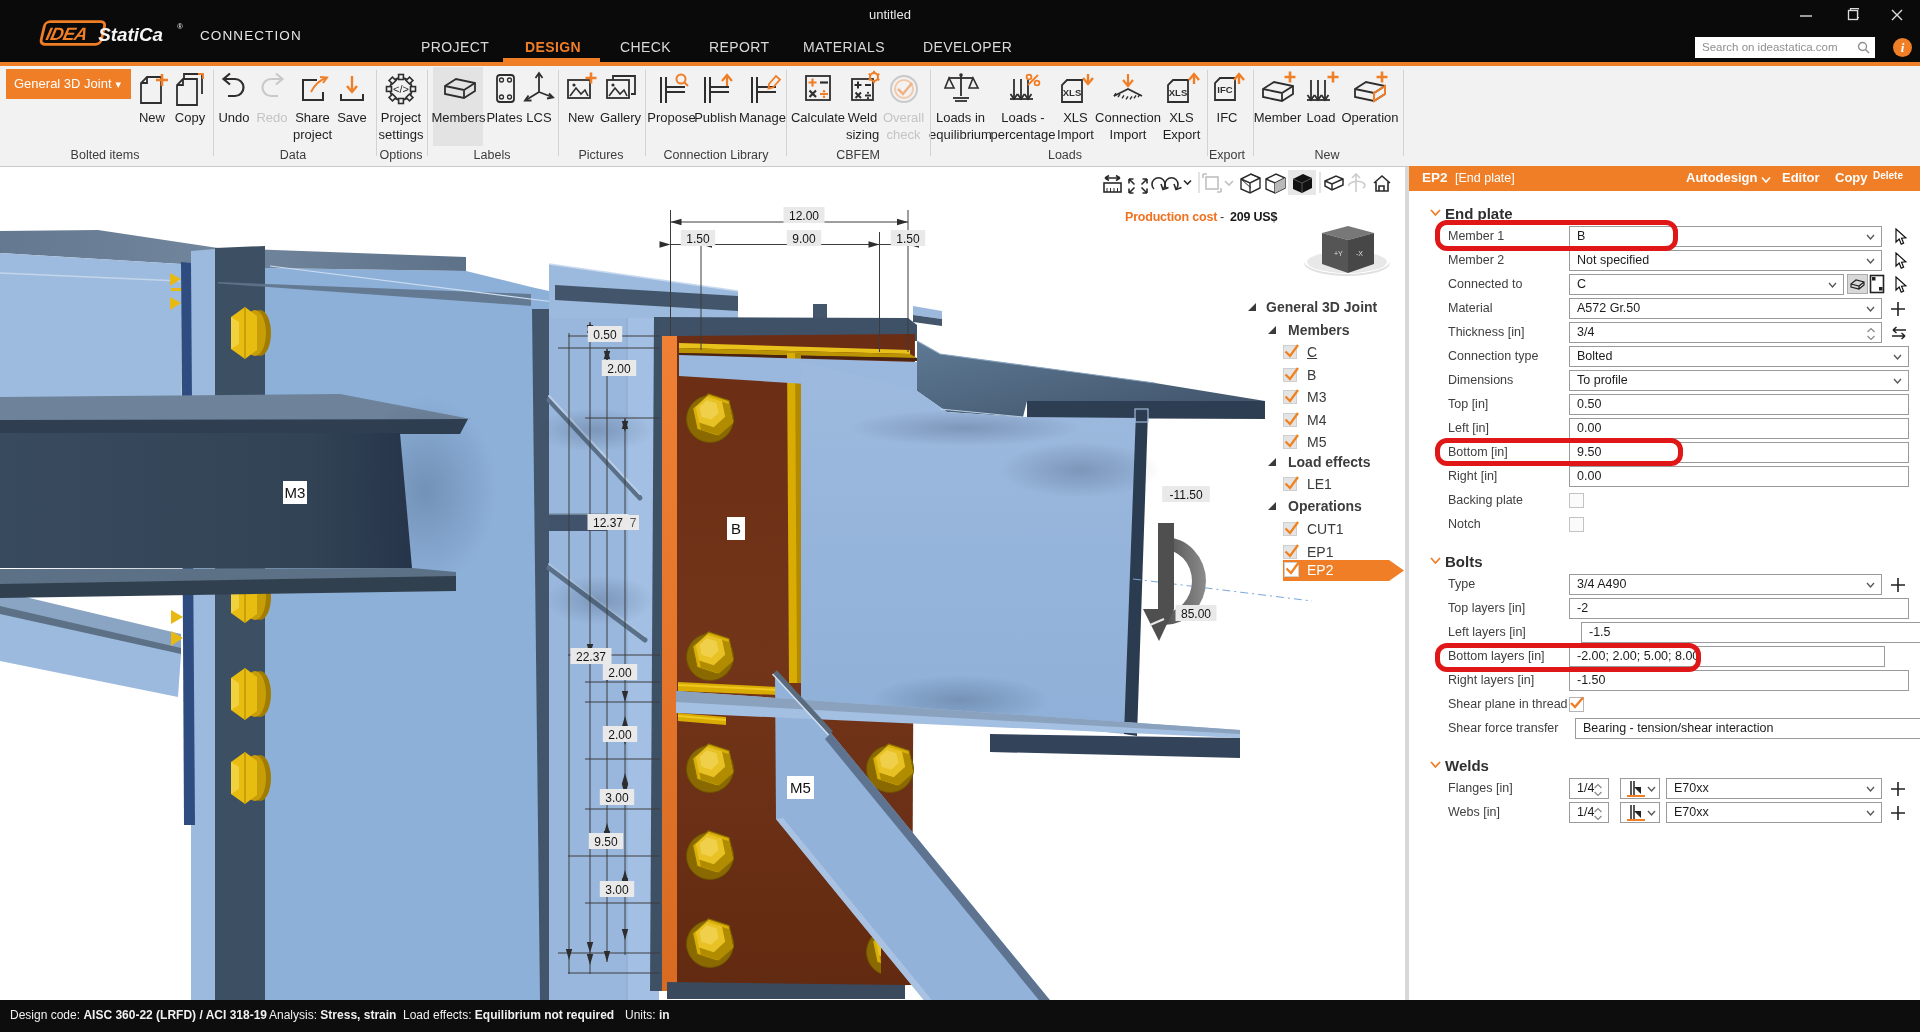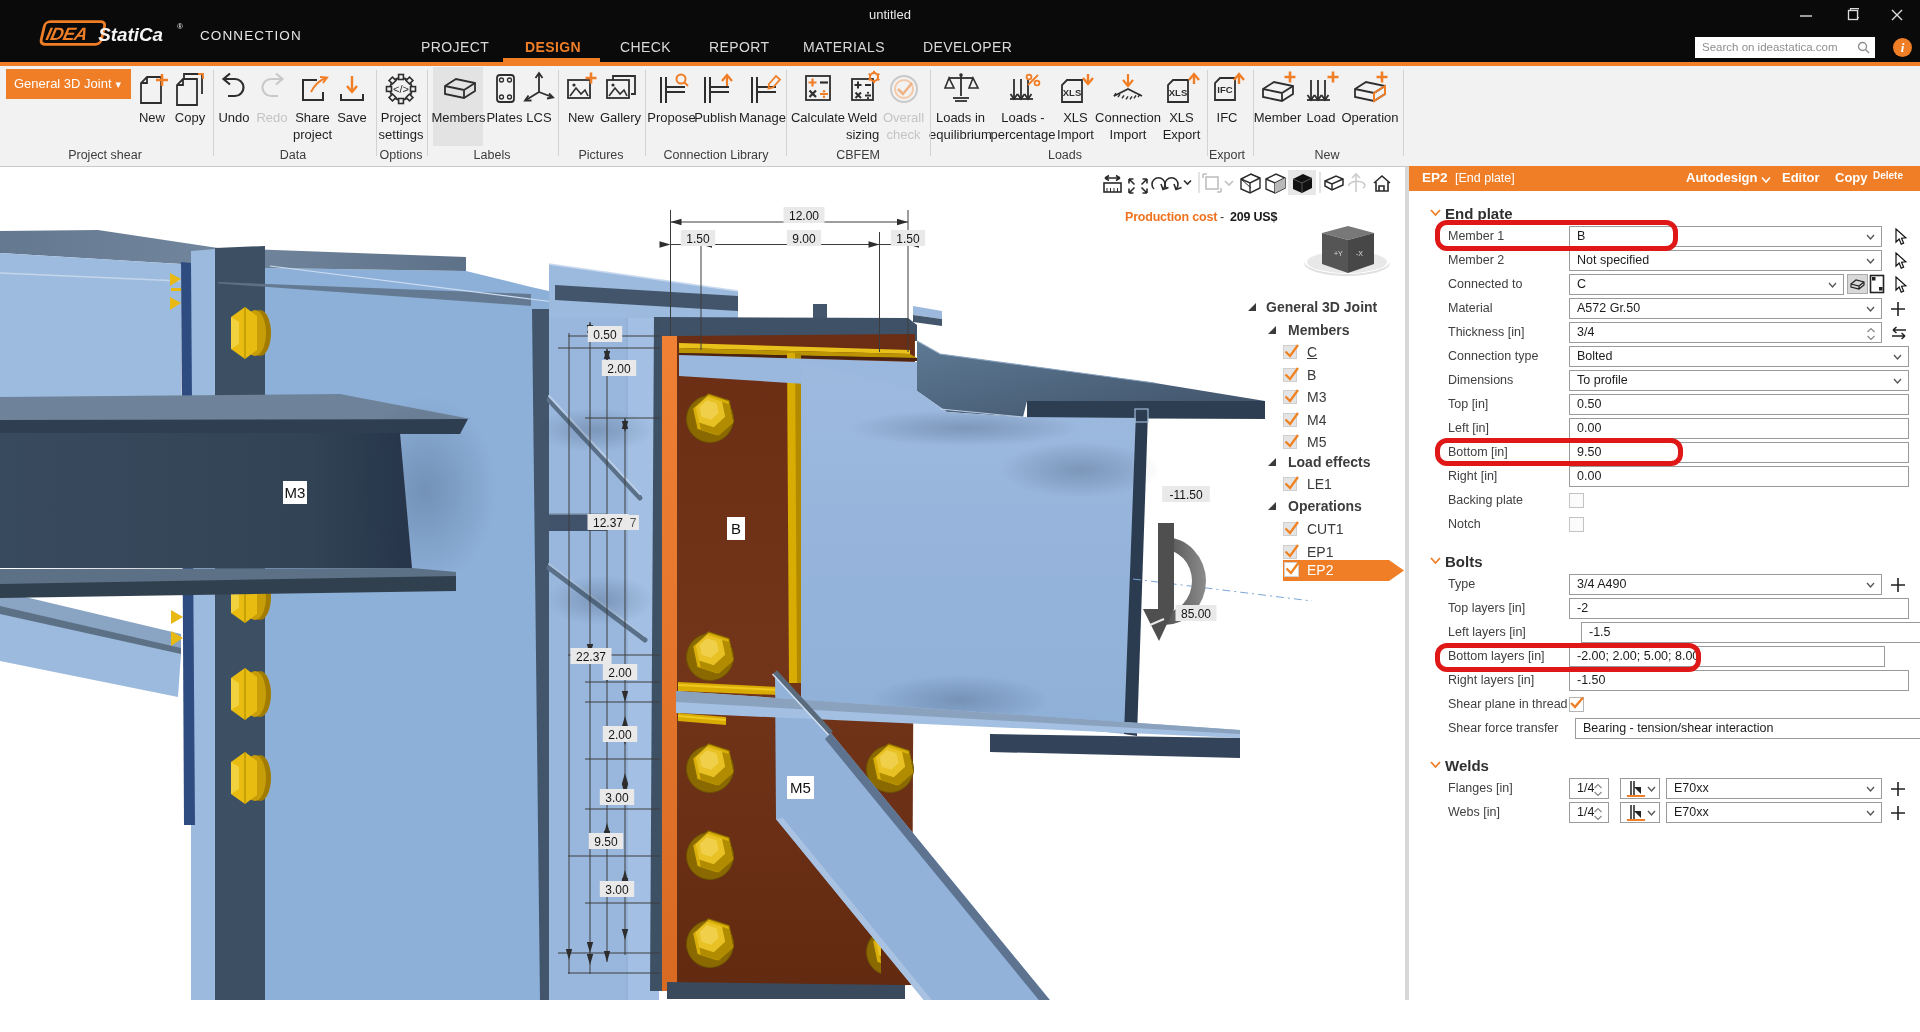--- a/index.html
+++ b/index.html
@@ -373,21 +373,21 @@
     <div class="gsep" style="left:213px"></div>
     <div class="gsep" style="left:376px"></div>
     <div class="gsep" style="left:427px"></div>
     <div class="gsep" style="left:558px"></div>
     <div class="gsep" style="left:645px"></div>
     <div class="gsep" style="left:786px"></div>
     <div class="gsep" style="left:930px"></div>
     <div class="gsep" style="left:1207px"></div>
     <div class="gsep" style="left:1253px"></div>
     <div class="gsep" style="left:1403px"></div>
-    <div class="glabel" style="left:25px">Project shear</div>
+    <div class="glabel" style="left:25px">Bolted items</div>
     <div class="glabel" style="left:213px">Data</div>
     <div class="glabel" style="left:321px">Options</div>
     <div class="glabel" style="left:412px">Labels</div>
     <div class="glabel" style="left:521px">Pictures</div>
     <div class="glabel" style="left:636px">Connection Library</div>
     <div class="glabel" style="left:778px">CBFEM</div>
     <div class="glabel" style="left:985px">Loads</div>
     <div class="glabel" style="left:1147px">Export</div>
     <div class="glabel" style="left:1247px">New</div>
   </div>
@@ -1005,13 +1005,19 @@
       </div>
 <svg style="position:absolute;left:481px;top:639px" width="16" height="16">
         <path d="M8 1 V15 M1 8 H15" stroke="#222" stroke-width="1.6"></path>
       </svg>
 <div class="redbox" style="left:26px;top:54px;width:243px;height:31px"></div>
 <div class="redbox" style="left:26px;top:272px;width:248px;height:28px"></div>
 <div class="redbox" style="left:26px;top:477px;width:266px;height:29px"></div>
 
   </div>
 
+  <div id="status">
+    <span style="position:absolute;left:10px">Design code: <b>AISC 360-22 (LRFD) / ACI 318-19</b></span>
+    <span style="position:absolute;left:269px">Analysis: <b>Stress, strain</b></span>
+    <span style="position:absolute;left:403px">Load effects: <b>Equilibrium not required</b></span>
+    <span style="position:absolute;left:625px">Units: <b>in</b></span>
+  </div>
 </div>
 
 </body></html>

